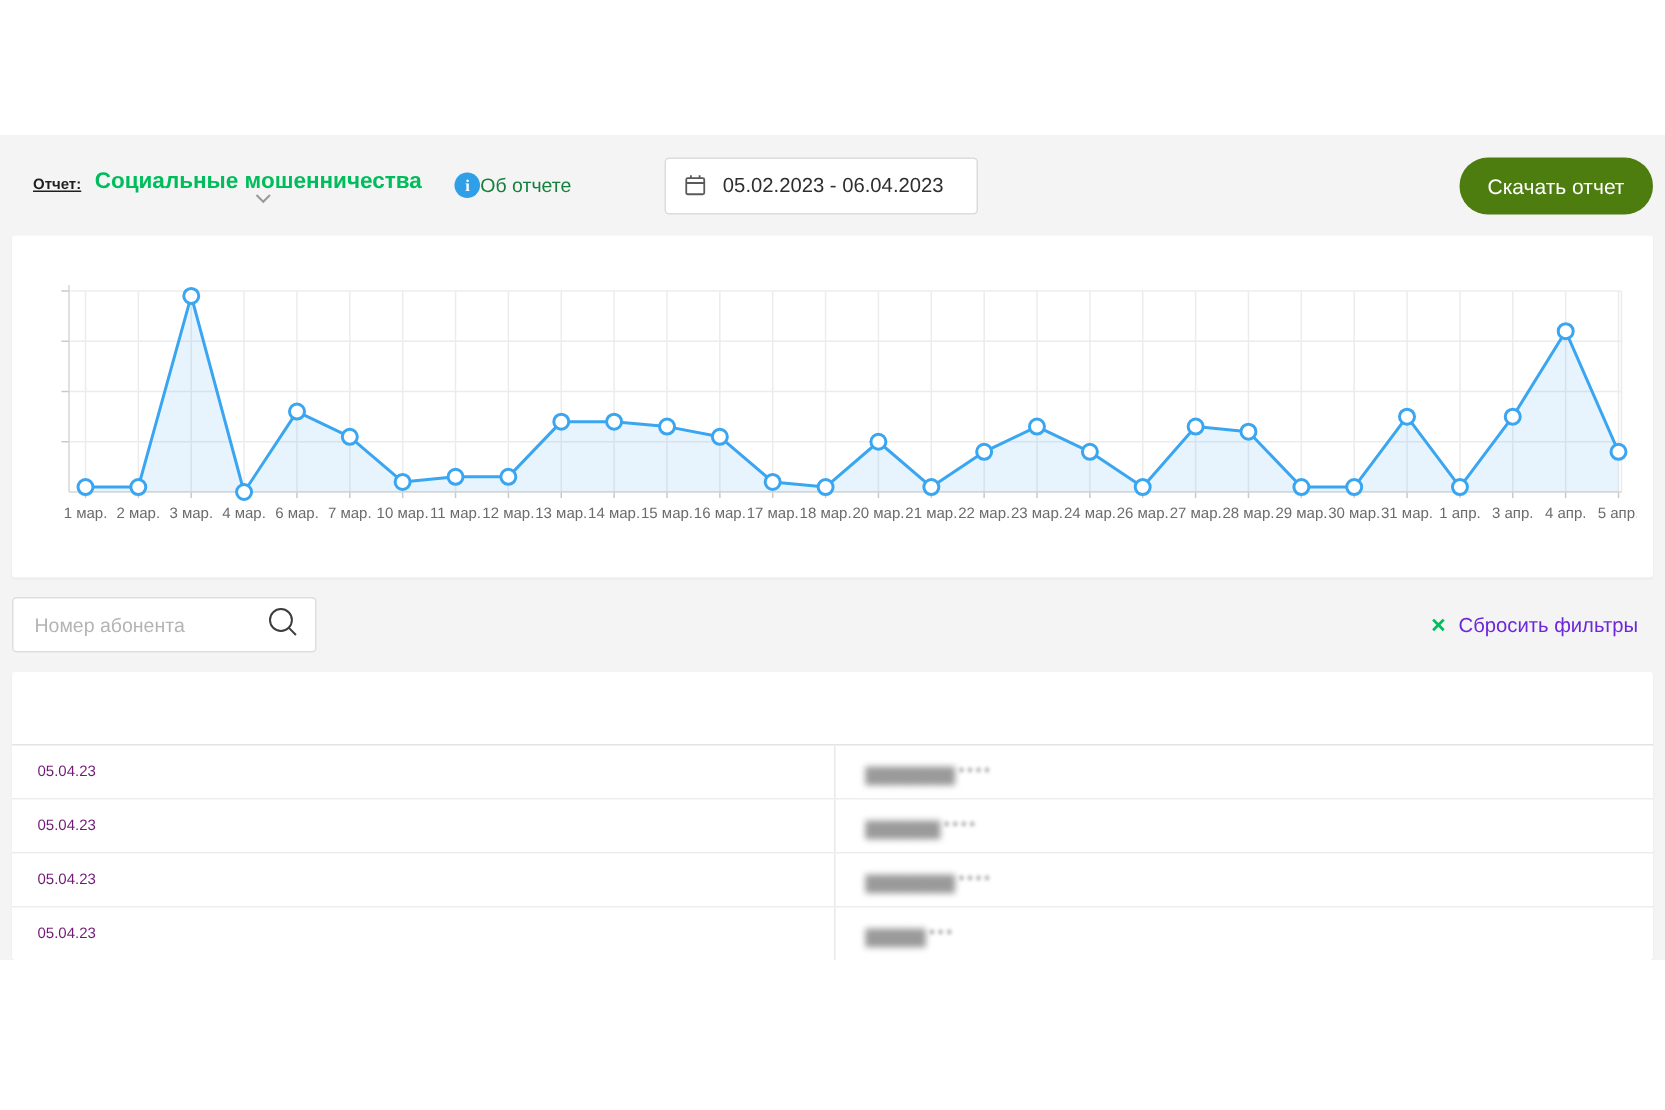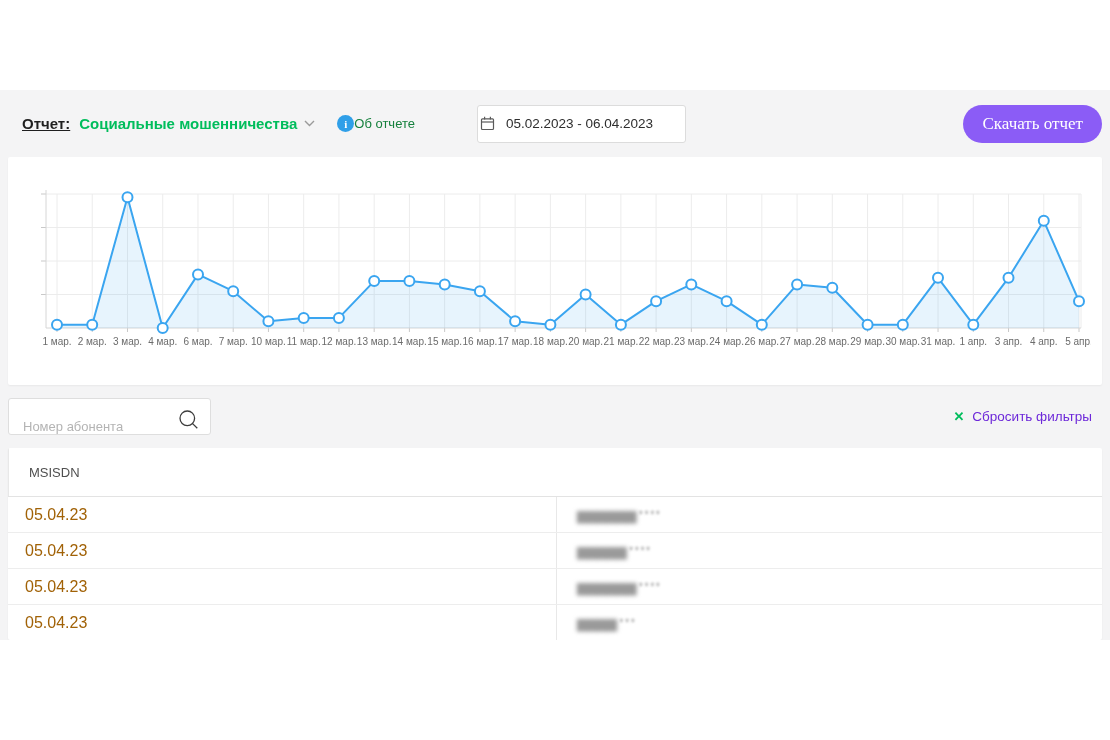--- a/index.html
+++ b/index.html
@@ -3,66 +3,66 @@
 <meta charset="utf-8">
 <style>
   * { margin:0; padding:0; box-sizing:border-box; }
   html,body { width:1110px; height:740px; overflow:hidden; background:#fff;
               font-family:"Liberation Sans", sans-serif; }
   .top-white { height:90px; background:#fff; }
   .gray-zone { height:550px; background:#f4f4f5; padding:0 8px; }
 
   
   .toolbar { height:67px; display:flex; align-items:center; }
-  .report-label { font-size:15px; font-weight:700; color:#1f1f1f; margin-left:14px;text-decoration:underline; }
-  .report-select { display:flex; align-items:center; cursor:pointer; margin-left:9px; }
+  .report-label { font-size:10px; font-weight:700; color:#1f1f1f; margin-left:14px;text-decoration:underline; }
+  .report-select { display:flex; align-items:center; cursor:pointer; margin-left:9px;flex-direction:column; }
   .report-value { font-size:15px; font-weight:700; color:#00bd5c; }
   .chev { margin-left:7px; display:inline-flex; }
   .about { display:flex; align-items:center; margin-left:22px; cursor:pointer; }
   .info-icon { width:17px; height:17px; border-radius:50%; background:#2f9fe8; color:#fff;
                font-size:11px; font-weight:700; display:flex; align-items:center; justify-content:center;
                font-family:"Liberation Serif", serif; }
   .about-label { font-size:13px; color:#15803d; margin-left:0; }
   .datebox { margin-left:62px; width:209px; height:38px; background:#fff; border:1px solid #dcdcdc;
-             border-radius:3px; display:flex; align-items:center; padding:0 2px; cursor:pointer; }
+             border-radius:3px; display:flex; align-items:center; padding:0 12px; cursor:pointer; }
   .datebox .cal { display:inline-flex; margin-right:11px; }
   .date-text { font-size:13.5px; color:#2e2e2e; }
   .download-btn { margin-left:auto; height:38px; padding:0 19px; border:none; border-radius:19px;
-                  background:#8b5cf6; color:#fff; font-size:17px; cursor:pointer;
-                  font-family:Liberation Serif, serif; }
+                  background:#4d7c0f; color:#fff; font-size:14px; cursor:pointer;
+                  font-family:Liberation Sans, sans-serif; }
 
   
   .chart-card { background:#fff; height:228px; border-radius:2px; box-shadow:0 1px 2px rgba(0,0,0,.05);
                 padding:17px 12px 0 15px; overflow:hidden; }
   .chart-title { font-size:14px; color:#3d3d3d; margin-left:7px; }
   .chart-wrap { margin-top:14px; }
 
   
   .filter-row { height:63px; display:flex; align-items:center; }
   .search-box { width:203px; height:37px; background:#fff; border:1px solid #dedede; border-radius:3px;
-                display:flex; align-items:flex-end; padding:0 10px 0 14px; }
+                display:flex; align-items:center; padding:0 10px 0 14px; }
   .search-box input { flex:1; border:none; outline:none; font-size:13px; color:#333; min-width:0;
                       font-family:"Liberation Sans", sans-serif; background:transparent; }
   .search-box input::placeholder { color:#b4b4b4; }
   .search-btn { background:none; border:none; display:inline-flex; cursor:pointer; padding:0; }
   .reset { margin-left:auto; margin-right:10px; display:flex; align-items:center; cursor:pointer; }
   .reset-x { color:#00bd5c; font-size:13px; font-weight:700; }
   .reset-label { color:#6d28d9; font-size:13.5px; margin-left:8px; }
 
   
   .table-card { background:#fff; height:192px; border-radius:2px; box-shadow:0 1px 2px rgba(0,0,0,.05);
                 overflow:hidden; }
   .thead { display:flex; height:49px; border-bottom:1px solid #e3e3e3; }
   .trow  { display:flex; height:36px; border-bottom:1px solid #ededed; }
   .col-date   { width:548px; display:flex; align-items:center; padding-left:17px; }
   .col-msisdn { flex:1; display:flex; align-items:center; padding-left:20px; border-left:1px solid #e8e8e8; }
   .th-label { font-size:13px; color:#4f4f4f; }
   .sort-icon { display:inline-flex; flex-direction:column; margin-left:6px; line-height:4px; }
   .sort-icon span { font-size:6px; color:#bdbdbd; }
-  .cell-date { font-size:16px; color:#a16207; }
+  .cell-date { font-size:10px; color:#701a75; }
   .blob  { filter:blur(2px); color:#9a9a9a; font-size:14px; letter-spacing:-1px; }
   .stars { filter:blur(1px); color:#ababab; font-size:12px; margin-left:3px; letter-spacing:1px; }
 
   .bottom-white { height:100px; background:#fff; }
 </style>
 </head>
 <body>
 
 <div class="top-white"></div>
 
@@ -249,23 +249,20 @@
       </button>
     </div>
     <div class="reset">
       <span class="reset-x">✕</span>
       <span class="reset-label">Сбросить фильтры</span>
     </div>
   </div>
 
   <div class="table-card">
     <div class="thead">
-      <div class="col-msisdn">
-        <span class="th-label">MSISDN</span>
-      </div>
     </div>
     <div id="table-body">
         <div class="trow">
           <div class="col-date">
             <span class="cell-date">05.04.23</span>
           </div>
           <div class="col-msisdn">
             <span class="blob">▆▆▆▆▆▆</span>
             <span class="stars">****</span>
           </div>

